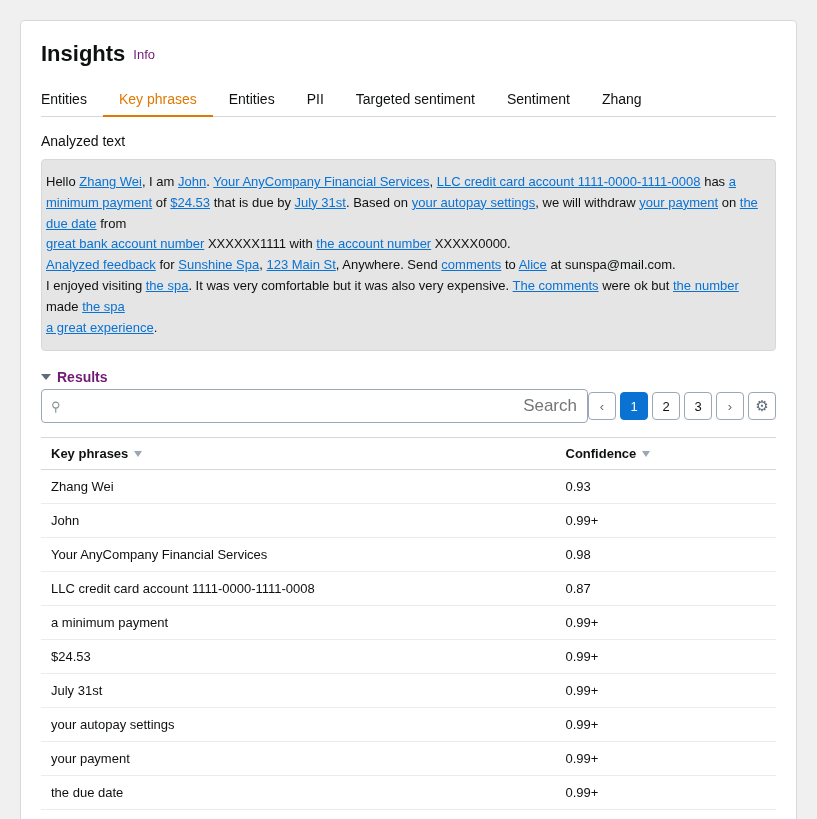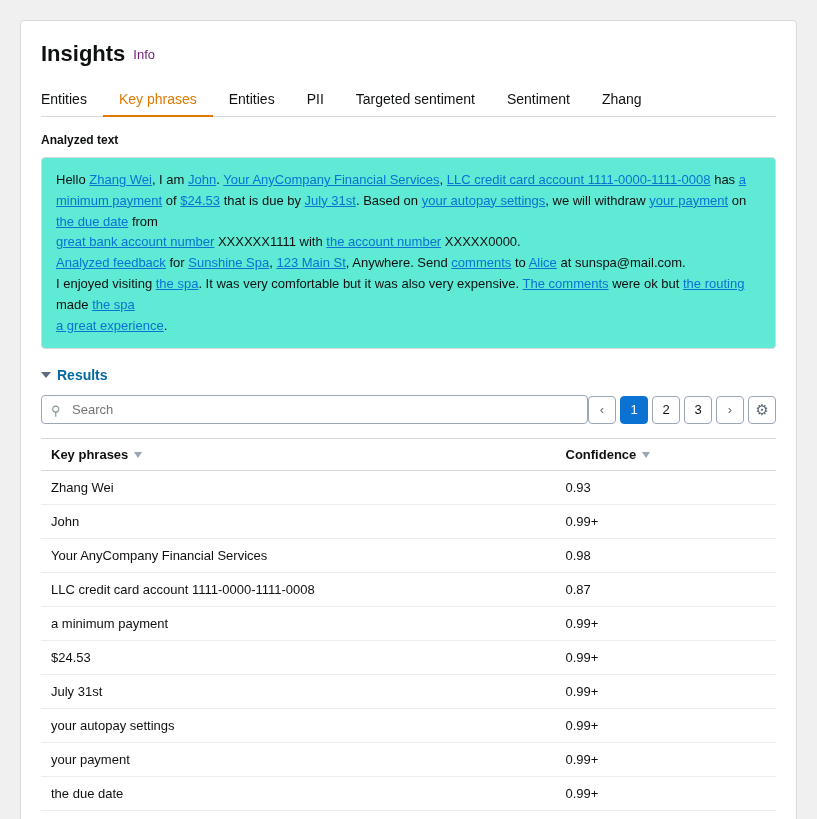--- a/index.html
+++ b/index.html
@@ -51,50 +51,50 @@
       margin-bottom: -1px;
       white-space: nowrap;
     }
     .tab:first-child { padding-left: 0; }
     .tab.active {
       color: #e07900;
       border-bottom: 2px solid #e07900;
       font-weight: 500;
     }
     .section-label {
-      font-size: 12px;
-      font-weight: 700;
+      font-size: 14px;
+      font-weight: 400;
       margin-bottom: 10px;
       color: #0f1111;
     }
     .analyzed-text-box {
       border: 1px solid #d5d9de;
       border-radius: 4px;
-      padding: 12px 14px;
-      background: #5eead4;
+      padding: 12px 4px;
+      background: #e5e5e5;
       font-size: 13px;
       line-height: 1.6;
       color: #0f1111;
       margin-bottom: 18px;
     }
     .analyzed-text-box .highlight {
       text-decoration: underline;
       color: #0972d3;
       cursor: pointer;
     }
     .results-section {}
     .results-header {
       display: flex;
       align-items: center;
       gap: 6px;
       font-weight: 700;
       font-size: 14px;
-      color: #0369a1;
-      cursor: pointer;
-      margin-bottom: 12px;
+      color: #701a75;
+      cursor: pointer;
+      margin-bottom: 4px;
     }
     .triangle-down {
       width: 0; height: 0;
       border-left: 5px solid transparent;
       border-right: 5px solid transparent;
       border-top: 6px solid #5f6b7a;
     }
     .search-row {
       display: flex;
       align-items: center;
@@ -112,23 +112,24 @@
       top: 50%;
       transform: translateY(-50%);
       color: #879596;
       font-size: 13px;
     }
     .search-input {
       width: 100%;
       padding: 6px 10px 6px 30px;
       border: 1px solid #9ba7b6;
       border-radius: 4px;
-      font-size: 13px;
+      font-size: 17px;
       color: #0f1111;
       outline: none;
+      text-align: right;
     }
     .pagination {
       display: flex;
       align-items: center;
       gap: 4px;
     }
     .page-btn {
       width: 28px;
       height: 28px;
       border: 1px solid #9ba7b6;
@@ -213,21 +214,21 @@
     <div class="tab">Sentiment</div>
     <div class="tab">Zhang</div>
   </div>
 
   <div>
     <div class="section-label">Analyzed text</div>
     <div class="analyzed-text-box">
       Hello <span class="highlight">Zhang Wei</span>, I am <span class="highlight">John</span>. <span class="highlight">Your AnyCompany Financial Services</span>, <span class="highlight">LLC credit card account 1111-0000-1111-0008</span> has <span class="highlight">a minimum payment</span> of <span class="highlight">$24.53</span> that is due by <span class="highlight">July 31st</span>. Based on <span class="highlight">your autopay settings</span>, we will withdraw <span class="highlight">your payment</span> on <span class="highlight">the due date</span> from<br>
       <span class="highlight">great bank account number</span> XXXXXX1111 with <span class="highlight">the account number</span> XXXXX0000.<br>
       <span class="highlight">Analyzed feedback</span> for <span class="highlight">Sunshine Spa</span>, <span class="highlight">123 Main St</span>, Anywhere. Send <span class="highlight">comments</span> to <span class="highlight">Alice</span> at sunspa@mail.com.<br>
-      I enjoyed visiting <span class="highlight">the spa</span>. It was very comfortable but it was also very expensive. <span class="highlight">The comments</span> were ok but <span class="highlight">the routing</span> made <span class="highlight">the spa</span><br>
+      I enjoyed visiting <span class="highlight">the spa</span>. It was very comfortable but it was also very expensive. <span class="highlight">The comments</span> were ok but <span class="highlight">the number</span> made <span class="highlight">the spa</span><br>
       <span class="highlight">a great experience</span>.
     </div>
   </div>
 
   <div class="results-section">
     <div class="results-header">
       <div class="triangle-down"></div>
       <span>Results</span>
     </div>
 

